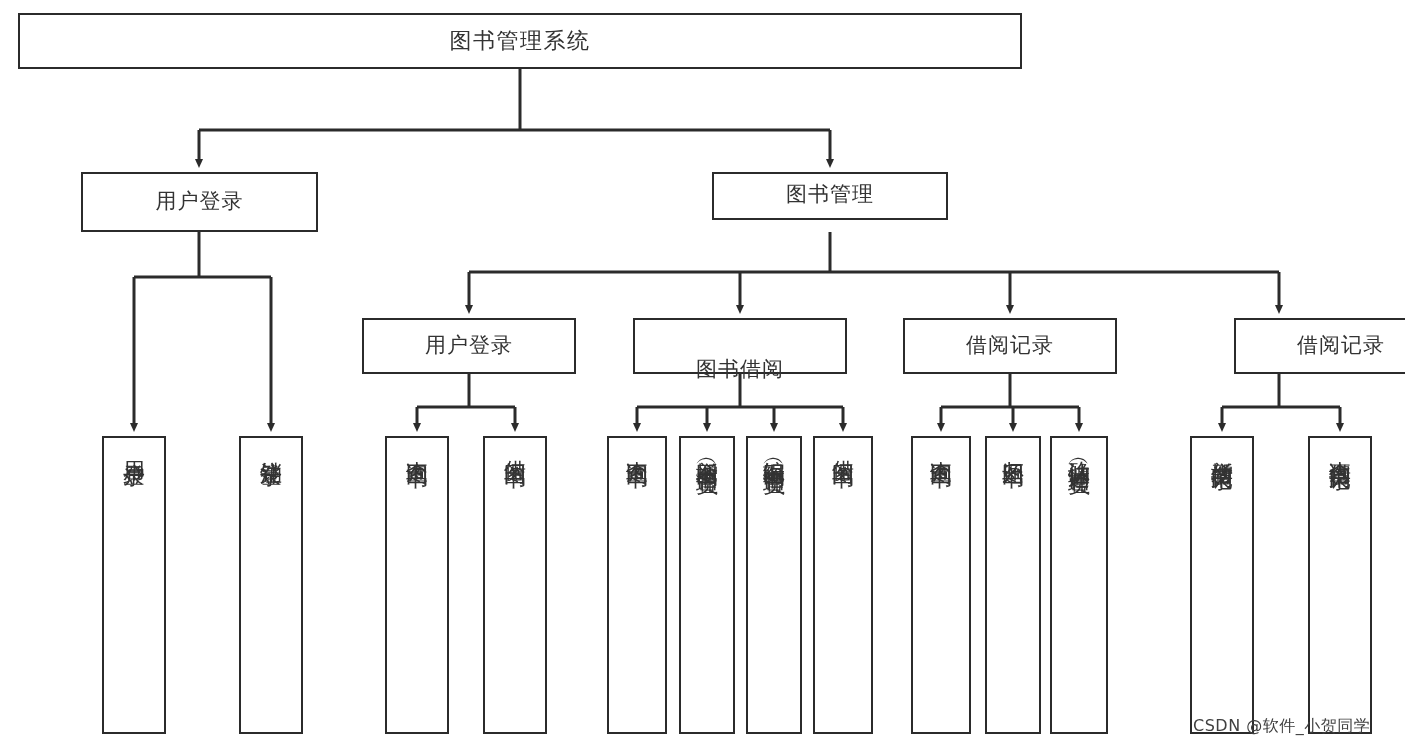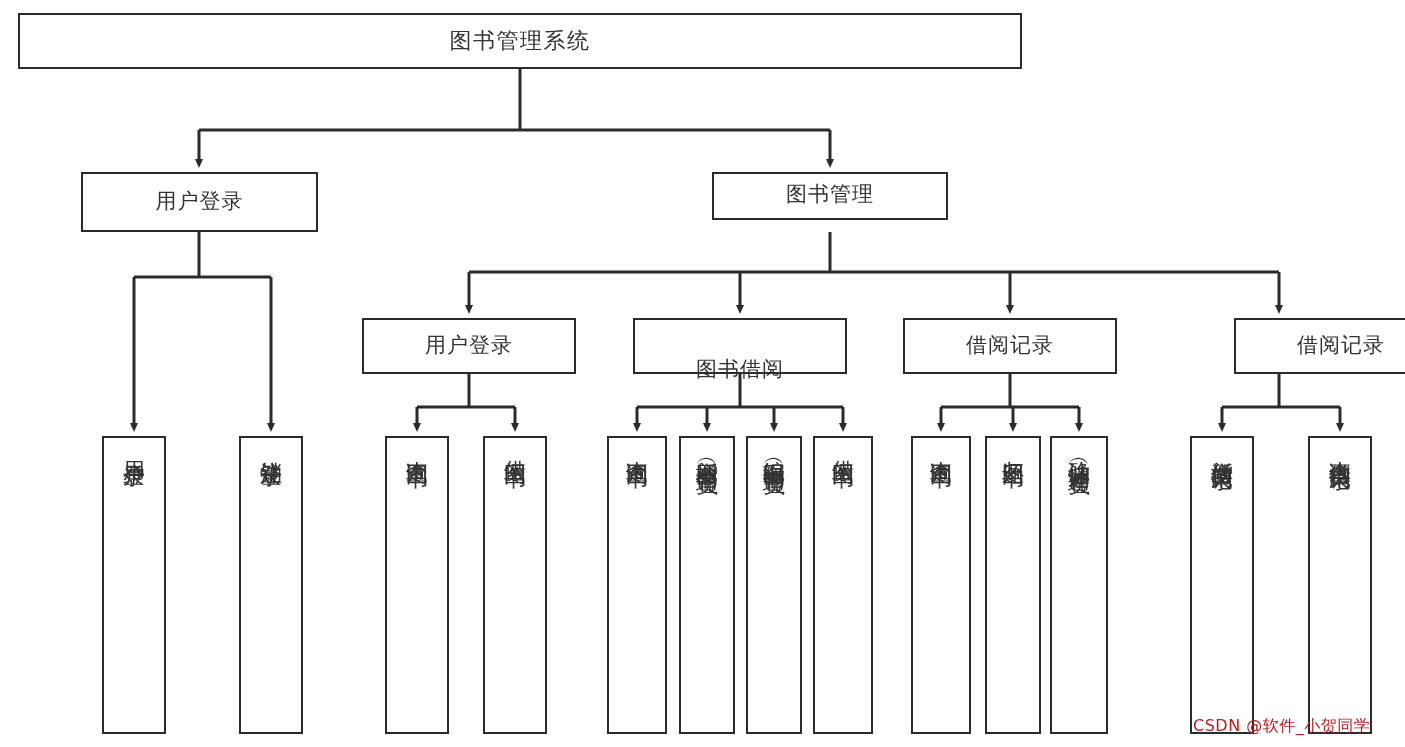--- a/index.html
+++ b/index.html
@@ -189,15 +189,15 @@
   <div class="node vert" style="left: 1050px; top: 436px; width: 58px; height: 298px; border-color: rgb(43, 43, 43);">
     <span class="node-label" style="color: rgb(51, 51, 51);">确认归还（管理员）</span>
   </div>
   <div class="node vert" style="left: 1190px; top: 436px; width: 64px; height: 298px; border-color: rgb(43, 43, 43);">
     <span class="node-label" style="color: rgb(51, 51, 51);">新增借阅记录</span>
   </div>
   <div class="node vert" style="left: 1308px; top: 436px; width: 64px; height: 298px; border-color: rgb(43, 43, 43);">
     <span class="node-label" style="color: rgb(51, 51, 51);">查询借阅记录</span>
   </div>
 
-  <div class="watermark" style="left: 1193px; top: 716px; color: #b91c1c;">CSDN @软件_小贺同学</div>
+  <div class="watermark" style="left: 1193px; top: 716px; color: #404040;">CSDN @软件_小贺同学</div>
 
 </div>
 
 </body></html>

